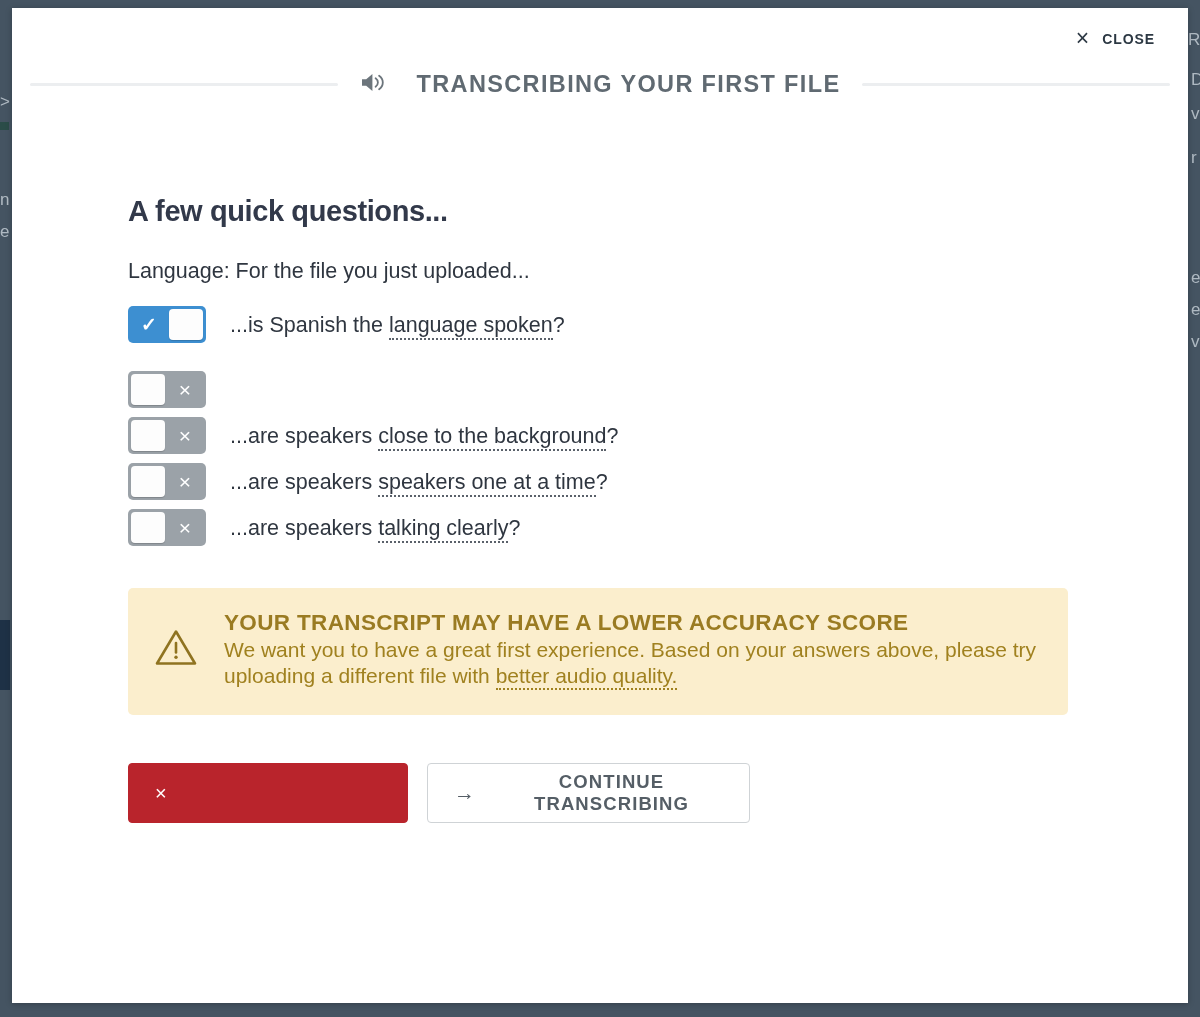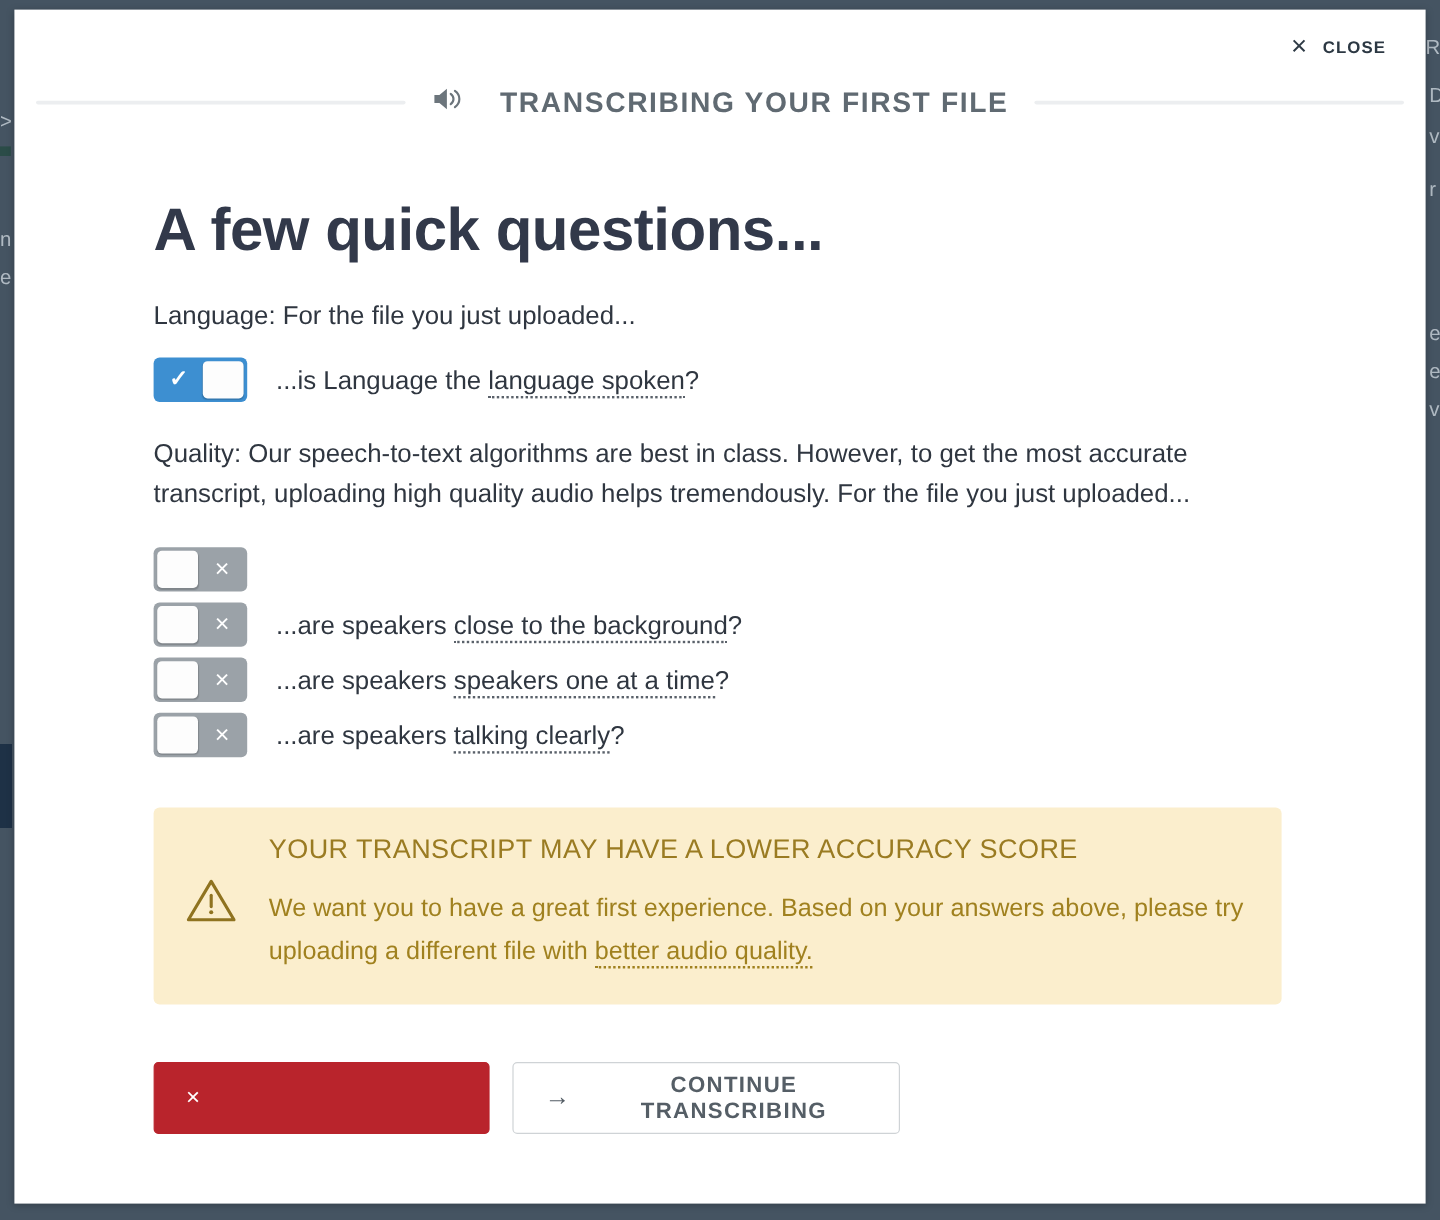--- a/index.html
+++ b/index.html
@@ -116,25 +116,25 @@
     letter-spacing: 1.35px;
     color: #606a72;
     white-space: nowrap;
   }
 
   
   .modal-body {
     padding: 0 116px;
   }
   .page-title {
-    font-size: 50px;
+    font-size: 29px;
     font-weight: 700;
     color: #32394a;
     letter-spacing: -.4px;
-    margin-top: 62px;
+    margin-top: 96px;
     margin-bottom: 0;
   }
 
   .section-para {
     font-size: 21.5px;
     color: #2f3640;
     line-height: 33px;
     margin-top: 27px;
     max-width: 940px;
   }
@@ -210,28 +210,28 @@
     padding: 22px 26px 26px 26px;
     display: flex;
     gap: 26px;
     align-items: center;
     max-width: 940px;
   }
   .warn-icon { flex: 0 0 auto; }
   .warn-body { flex: 1 1 auto; }
   .warn-title {
     font-size: 22.5px;
-    font-weight: 400;
+    font-weight: 700;
     color: #9a7b22;
     letter-spacing: .35px;
-    margin-bottom: 18px;
+    margin-bottom: 1px;
   }
   .warn-text {
     font-size: 21px;
-    line-height: 36px;
+    line-height: 26px;
     color: #a0811f;
   }
   .warn-text .dotted-warn {
     border-bottom: 2px dotted #a0811f;
     padding-bottom: 1px;
   }
 
   
   .actions {
     display: flex;
@@ -318,27 +318,24 @@
     <p class="section-para">
       <b>Language:</b><span> For the file you just uploaded...</span>
     </p>
 
     <div class="toggle-row">
       <div class="toggle on">
         <span class="glyph">✓</span>
         <span class="knob"></span>
       </div>
       <div class="q-text">
-        <span>...is Language the </span><span class="dotted">language spoken</span><span>?</span>
-      </div>
-    </div>
-
-    <p class="section-para">
-      <b>Quality:</b><span> Our speech-to-text algorithms are best in class. However, to get the most accurate transcript, uploading high quality audio helps tremendously. For the file you just uploaded...</span>
-    </p>
+        <span>...is Spanish the </span><span class="dotted">language spoken</span><span>?</span>
+      </div>
+    </div>
+
 
     <div class="toggle-row first-compact">
       <div class="toggle off">
         <span class="knob"></span>
         <span class="glyph">×</span>
       </div>
     </div>
 
     <div class="toggle-row compact">
       <div class="toggle off">

